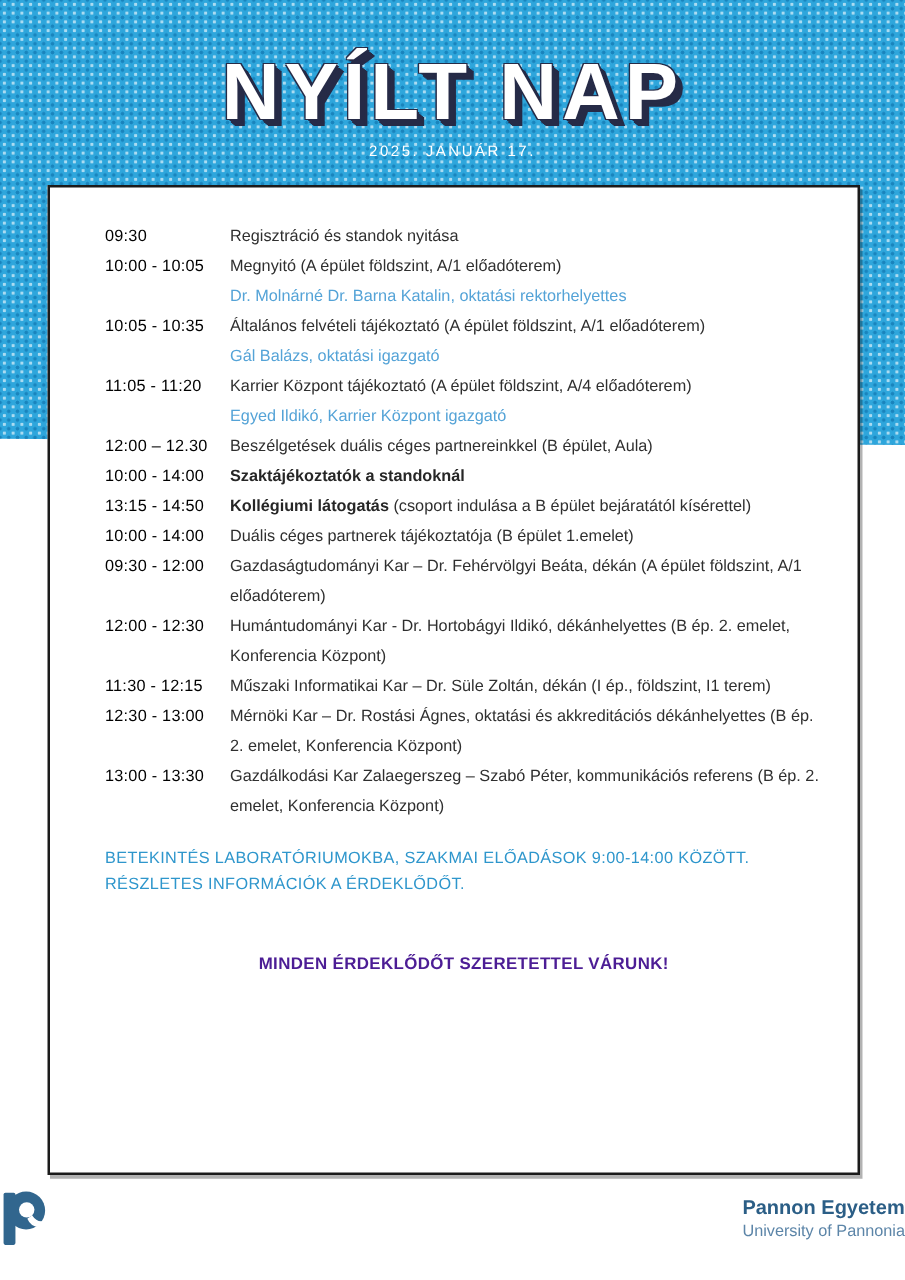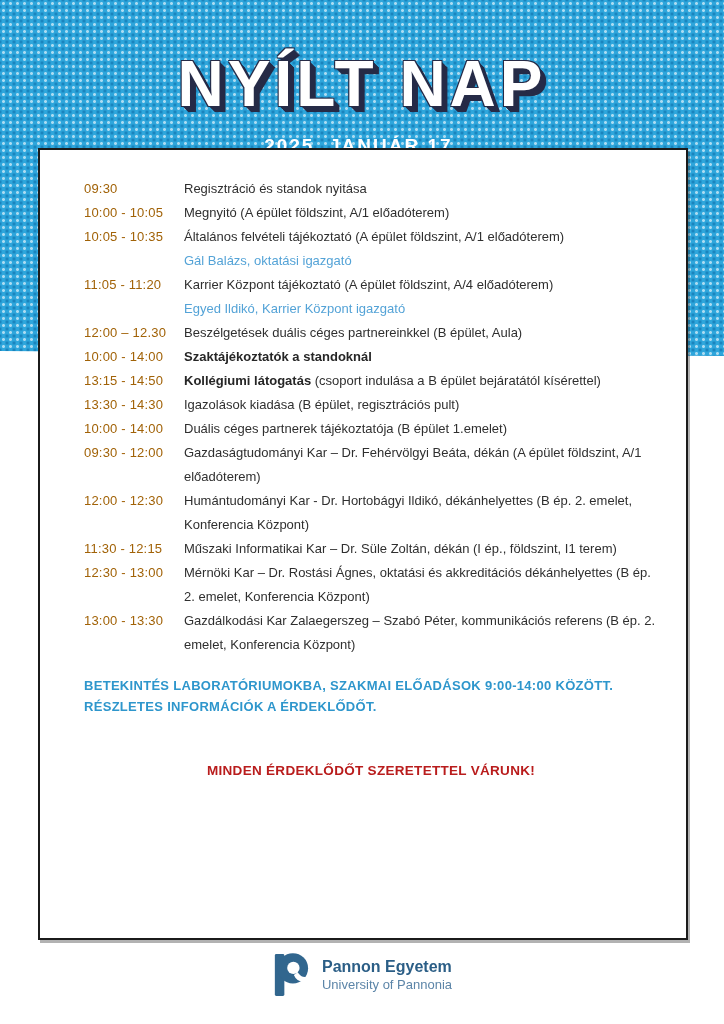--- a/index.html
+++ b/index.html
@@ -19,36 +19,36 @@
     background-color: #2ea6dc;
     background-image:
       radial-gradient(circle, rgba(255,255,255,0.60) 26%, rgba(255,255,255,0) 32%),
       radial-gradient(circle, rgba(9,104,163,0.55) 28%, rgba(9,104,163,0) 34%);
     background-size: 7px 7px, 7px 7px;
     background-position: 0 0, 3.5px 3.5px;
     clip-path: polygon(0 0, 100% 0, 100% 100%, 0 98.6%);
     z-index: 0;
   }
 
-  .header { position: absolute; top: 11px; left: 0; width: 724px; z-index: 1; text-align: center; }
+  .header { position: absolute; top: 0; left: 0; width: 724px; z-index: 1; text-align: center; }
   .poster-title {
     margin-top: 36px;
     font-size: 64px;
     font-weight: 800;
     letter-spacing: 4px;
     color: #ffffff;
     text-shadow:
       1px 1px 0 #262b47, 2px 2px 0 #262b47, 3px 3px 0 #262b47,
       4px 4px 0 #262b47, 5px 5px 0 #262b47, 6px 6px 0 #262b47,
       -1px -1px 0 #262b47, 1px -1px 0 #262b47, -1px 1px 0 #262b47;
   }
   .poster-date {
-    margin-top: 14px;
-    font-size: 19px;
-    font-weight: 700;
+    margin-top: 4px;
+    font-size: 12px;
+    font-weight: 400;
     letter-spacing: 2px;
     color: #ffffff;
   }
 
   
   .card {
     position: absolute;
     left: 38px; top: 148px;
     width: 650px; height: 792px;
     background: #ffffff;
@@ -57,59 +57,59 @@
     z-index: 2;
     padding: 27px 28px 0 44px;
     color: #333333;
     font-size: 13px;
   }
 
   .srow { display: flex; }
   .srow .time {
     flex: 0 0 100px;
     line-height: 24px;
-    color: #a16207;
+    color: #000000;
     letter-spacing: 0.2px;
   }
   .srow .desc { flex: 1; line-height: 24px; color: #2f2f2f; }
   .srow .desc .bold { font-weight: 700; color: #262626; }
   .srow .speaker { color: #54a3d7; line-height: 24px; }
   .srow .speaker:empty { display: none; }
 
   .section-heading {
     margin: 12px 0 22px -16px;
     font-size: 13.5px;
     font-weight: 700;
     letter-spacing: 0.4px;
     color: #1e1e1e;
   }
 
   .info-block { margin-top: 18px; }
   .info-line {
     color: #2e96cc;
-    font-weight: 700;
+    font-weight: 400;
     font-size: 13px;
     line-height: 21px;
     letter-spacing: 0.3px;
   }
 
   .closing-line {
     margin-top: 46px;
     text-align: center;
     font-size: 13.5px;
     font-weight: 700;
     letter-spacing: 0.3px;
-    color: #b91c1c;
+    color: #4c1d95;
   }
 
   
   .logo-footer {
     position: absolute;
     left: 0; top: 952px; width: 724px;
-    display: flex; align-items: center; justify-content: center;
+    display: flex; align-items: center; justify-content: space-between;
     gap: 12px;
     z-index: 1;
   }
   .logo-mark { width: 38px; height: 46px; flex: 0 0 auto; }
   .logo-text .logo-name { font-size: 16px; font-weight: 700; color: #2b5e86; line-height: 19px; }
   .logo-text .logo-subname { font-size: 13px; color: #5c85a8; line-height: 17px; }
 </style>
 </head>
 <body>
 
@@ -127,20 +127,21 @@
     <div class="desc">
       <div class="line"><span class="bold"></span><span class="reg">Regisztráció és standok nyitása</span></div>
 
     </div>
   </div>
 
   <div class="srow">
     <div class="time">10:00 - 10:05</div>
     <div class="desc">
       <div class="line"><span class="bold"></span><span class="reg">Megnyitó (A épület földszint, A/1 előadóterem)</span></div>
+      <div class="speaker">Dr. Molnárné Dr. Barna Katalin, oktatási rektorhelyettes</div>
     </div>
   </div>
 
   <div class="srow">
     <div class="time">10:05 - 10:35</div>
     <div class="desc">
       <div class="line"><span class="bold"></span><span class="reg">Általános felvételi tájékoztató (A épület földszint, A/1 előadóterem)</span></div>
       <div class="speaker">Gál Balázs, oktatási igazgató</div>
     </div>
   </div>
@@ -172,27 +173,20 @@
   </div>
 
   <div class="srow">
     <div class="time">13:15 - 14:50</div>
     <div class="desc">
       <div class="line"><span class="bold">Kollégiumi látogatás</span><span class="reg"> (csoport indulása a B épület bejáratától kísérettel)</span></div>
 
     </div>
   </div>
 
-  <div class="srow">
-    <div class="time">13:30 - 14:30</div>
-    <div class="desc">
-      <div class="line"><span class="bold"></span><span class="reg">Igazolások kiadása (B épület, regisztrációs pult)</span></div>
-
-    </div>
-  </div>
 
   <div class="srow">
     <div class="time">10:00 - 14:00</div>
     <div class="desc">
       <div class="line"><span class="bold"></span><span class="reg">Duális céges partnerek tájékoztatója (B épület 1.emelet)</span></div>
 
     </div>
   </div>
 </div>
 

